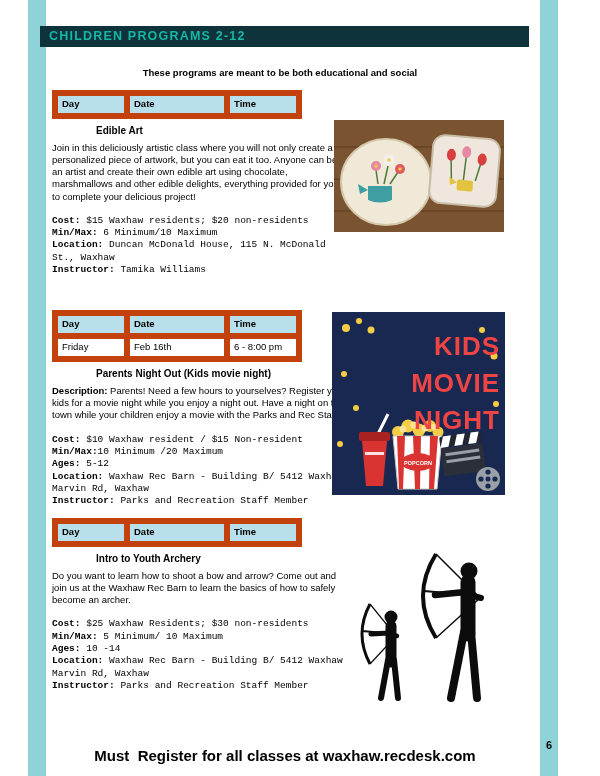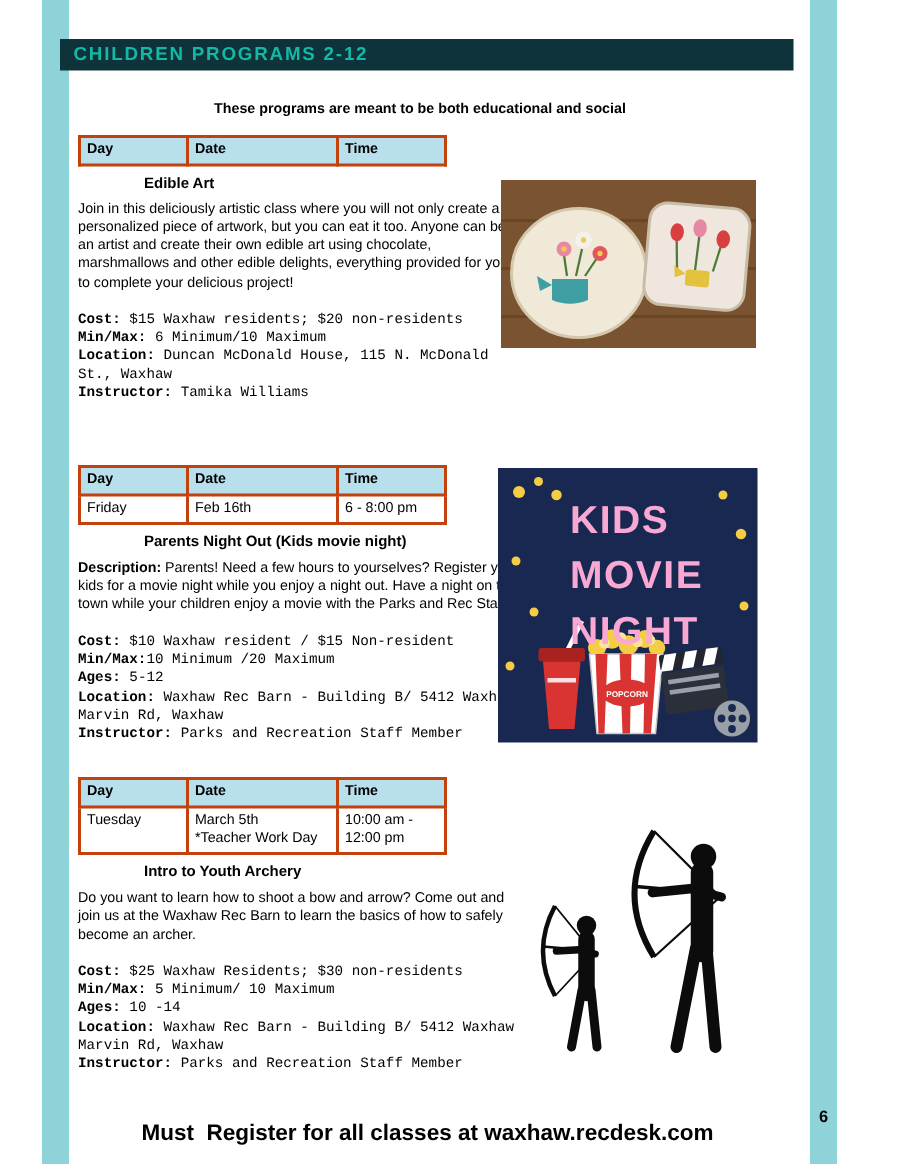--- a/index.html
+++ b/index.html
@@ -16,36 +16,36 @@
     letter-spacing:1.2px;padding-left:9px;box-sizing:border-box;
   }
   .intro{
     position:absolute;left:40px;top:67px;width:480px;text-align:center;
     font-weight:bold;font-size:9.5px;
   }
   .section{position:absolute;left:52px;width:294px;font-size:9.5px;line-height:1.28;}
   .sec-1{top:90px;} .sec-2{top:310px;} .sec-3{top:518px;}
   table.sched{border-collapse:collapse;table-layout:fixed;width:244px;font-size:9.5px;}
   table.sched th,table.sched td{
-    border:2px solid #c2410c;padding:2px 4px 3px 4px;text-align:left;vertical-align:top;
+    border:6px solid #c2410c;padding:2px 4px 3px 4px;text-align:left;vertical-align:top;
     white-space:pre-line;overflow:hidden;
   }
   table.sched th{background:#b7dfec;font-weight:bold;}
   col.c-day{width:72px;} col.c-date{width:100px;} col.c-time{width:72px;}
   .sec-title{font-weight:bold;font-size:10px;margin:6px 0 3px 0;padding-left:44px;}
   .sec-desc{margin:4px 0 0 0;}
   .sec-desc b{font-weight:bold;}
   .details{margin-top:12px;font-family:Liberation Mono, monospace;}
   .detail{line-height:1.3;}
   .detail b{font-weight:bold;}
   .figure{position:absolute;}
   .photo-art{left:334px;top:120px;width:170px;height:112px;}
   .poster{left:332px;top:312px;width:173px;height:183px;background:#192850;overflow:hidden;}
-  .poster-text{position:absolute;left:48px;top:16px;width:120px;text-align:left;
-    color:#f9a8d4;font-weight:bold;font-size:26px;line-height:37px;letter-spacing:1px;}
+  .poster-text{position:absolute;left:48px;top:16px;width:120px;text-align:right;
+    color:#ef4444;font-weight:bold;font-size:26px;line-height:37px;letter-spacing:1px;}
   .poster svg{position:absolute;left:0;top:0;}
   .archery{left:338px;top:538px;width:192px;height:172px;}
   .footer{
     position:absolute;left:30px;top:727px;width:510px;text-align:center;
     font-weight:bold;font-size:15px;white-space:pre-wrap;margin-top:20px;
   }
   .page-num{position:absolute;left:546px;top:739px;font-weight:bold;font-size:11px;}
 </style>
 </head>
 <body>
@@ -122,27 +122,20 @@
       <colgroup>
           <col class="c-day">
           <col class="c-date">
           <col class="c-time">
         </colgroup>
       <tbody>
           <tr>
         <th>Day</th>
         <th>Date</th>
         <th>Time</th>
-      </tr>
-      <tr>
-        <td>Tuesday</td>
-        <td>March 5th
-*Teacher Work Day</td>
-        <td>10:00 am -
-12:00 pm</td>
       </tr>
     </tbody>
       </table>
     <div class="sec-title">Intro to Youth Archery</div>
     <p class="sec-desc"><b></b><span>Do you want to learn how to shoot a bow and arrow? Come out and join us at the Waxhaw Rec Barn to learn the basics of how to safely become an archer.</span></p>
     <div class="details">
       <div class="detail"><b>Cost:</b><span> $25 Waxhaw Residents; $30 non-residents</span></div>
       <div class="detail"><b>Min/Max:</b><span> 5 Minimum/ 10 Maximum</span></div>
       <div class="detail"><b>Ages:</b><span> 10 -14</span></div>
       <div class="detail"><b>Location:</b><span> Waxhaw Rec Barn - Building B/ 5412 Waxhaw Marvin Rd, Waxhaw</span></div>

